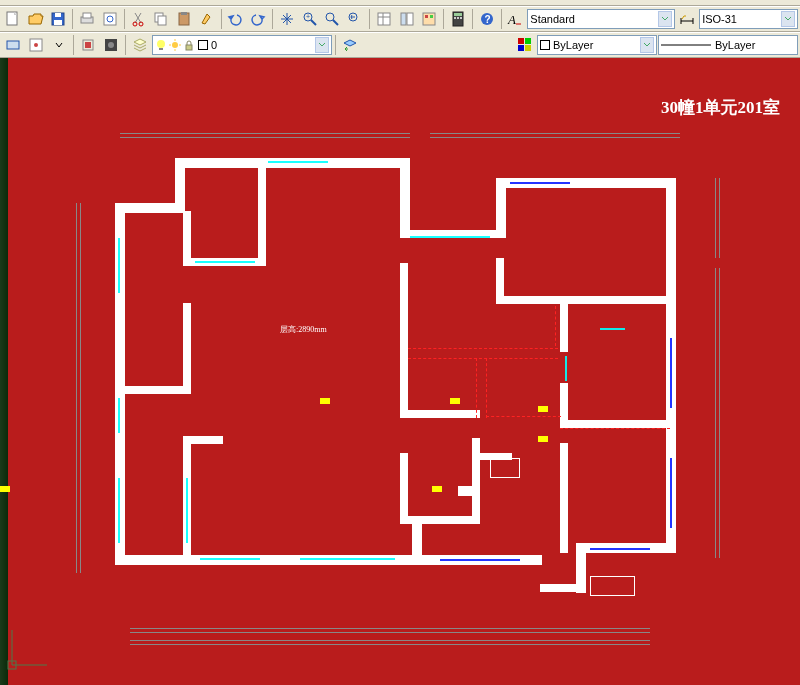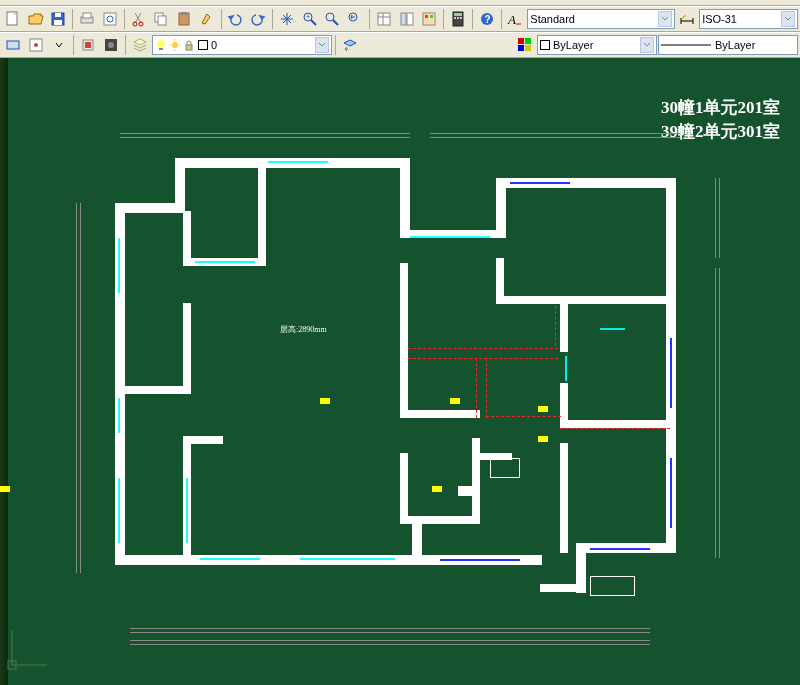--- a/index.html
+++ b/index.html
@@ -3,21 +3,21 @@
 <meta charset="utf-8">
 <style>
   html,body{margin:0;padding:0;width:800px;height:685px;overflow:hidden;font-family:"Segoe UI",Arial,sans-serif;background:#000}
   *{box-sizing:border-box}
   .menubar{height:19px;background:#ece9d8;display:flex;align-items:center;padding:0 4px;gap:2px;border-bottom:1px solid #aca899;font-size:11px;color:#000}
   .toolbar{background:#ece9d8;display:flex;align-items:center;padding:1px 2px;gap:1px;border-bottom:1px solid #aca899;border-top:1px solid #fff;height:26px}
   .tbtn{width:22px;height:22px;display:flex;align-items:center;justify-content:center;border:1px solid transparent;cursor:pointer}
   .sep{width:1px;height:20px;background:#aca899;margin:0 2px}
   .combo{height:20px;background:#fff;border:1px solid #7f9db9;display:flex;align-items:center;padding:0 2px;font-size:11px}
   .combo .ddl{width:14px;height:16px;background:#dbe4f0;border:1px solid #b4c7e7;margin-left:auto;display:flex;align-items:center;justify-content:center}
-  .drawing{position:absolute;left:24px;top:71px;right:0;bottom:0;background:#14532d}
+  .drawing{position:absolute;left:24px;top:71px;right:0;bottom:0;background:#b91c1c}
   .y-axis{position:absolute;left:0;top:0;width:8px;height:100%;background:linear-gradient(to right,#1a3a1a,#0a2a0a)}
   .title-txt{position:absolute;color:#fff;font-family:SimSun,serif;font-size:17px;font-weight:bold;white-space:nowrap}
   .wall{position:absolute;background:none;border:1px solid #fff}
   .wall-f{position:absolute;background:#fff}
   .dim{position:absolute;border-top:1px solid #888}
   .dim-v{position:absolute;border-left:1px solid #888}
   .cyan{position:absolute;background:#0ff;opacity:.9}
   .blue{position:absolute;background:#23f}
   .red-dash{position:absolute;border:1px dashed #f22}
   .yel{position:absolute;width:10px;height:6px;background:#ff0}
@@ -287,21 +287,20 @@
         <line x1="0" y1="4" x2="50" y2="4" stroke="#000"></line>
       </svg>
     <span style="margin-left:4px">ByLayer</span>
   </div>
 </div>
 
 <div class="drawing" style="left:0;top:58px;height:627px;width:800px">
   <div class="y-axis"></div>
 
   <div class="title-txt" style="right:20px;top:38px">30幢1单元201室</div>
-  <div class="title-txt" style="right:20px;top:62px">39幢2单元301室</div>
 
   <div class="dim" style="left:120px;top:75px;width:290px"></div>
   <div class="dim" style="left:120px;top:79px;width:290px"></div>
   <div class="dim" style="left:430px;top:75px;width:250px"></div>
   <div class="dim" style="left:430px;top:79px;width:250px"></div>
 
   <div class="dim" style="left:130px;top:570px;width:520px"></div>
   <div class="dim" style="left:130px;top:574px;width:520px"></div>
   <div class="dim" style="left:130px;top:582px;width:520px"></div>
   <div class="dim" style="left:130px;top:586px;width:520px"></div>

